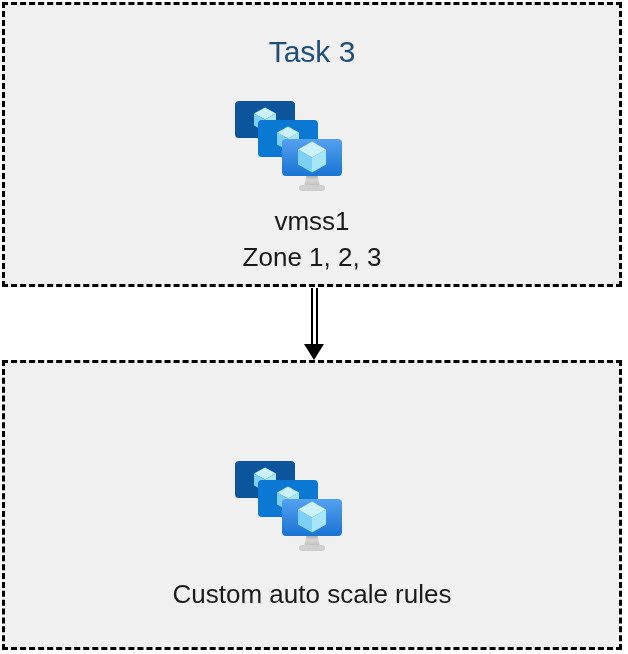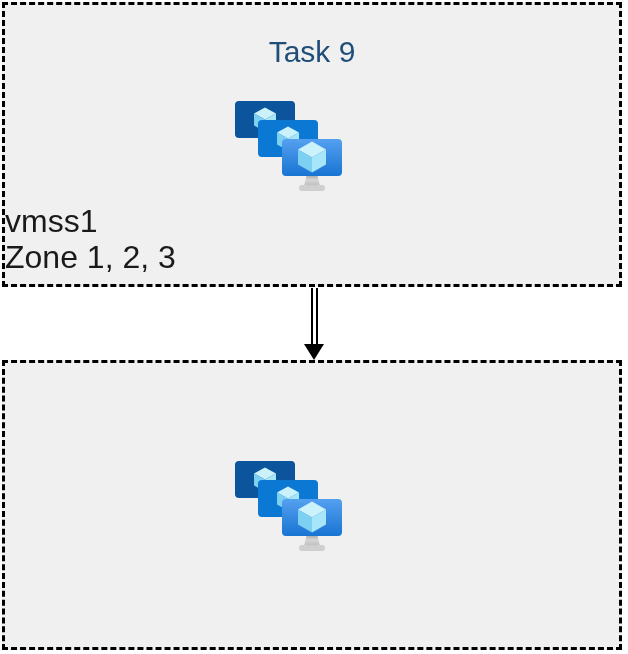--- a/index.html
+++ b/index.html
@@ -37,22 +37,23 @@
     top: 96px;
     left: 50%;
     margin-left: -77px; 
     width: 107px; height: 90px;
   }
   #task-box-2 .icon-wrap { top: 98px; }
 
   .caption {
     position: absolute;
     left: 0; width: 100%;
+    text-align: center;
     color: #1a1a1a;
-    font-size: 32px;
+    font-size: 26px;
     line-height: 36px;
   }
   #task-box-1 .caption { top: 198px; }
   #task-box-2 .caption { top: 213px; }
 
   
   .arrow-shaft {
     position: absolute;
     left: 311px;
     top: 288px;
@@ -104,36 +105,39 @@
       <polygon points="77,40.5 91,48.5 77,56.5 63,48.5" fill="#cbf1fb"></polygon>
       <polygon points="63,48.5 77,56.5 77,71.5 63,63.5" fill="#7cd0f2"></polygon>
       <polygon points="91,48.5 77,56.5 77,71.5 91,63.5" fill="#a7e6f9"></polygon>
     </g>
   </defs>
 </svg>
 
 <div>
 
   <div class="task-box" id="task-box-1">
-    <div class="box-title">Task 9</div>
+    <div class="box-title">Task 3</div>
     <div class="icon-wrap">
       <svg width="107" height="90" viewBox="0 0 107 90">
           <use href="#vmss-icon-def"></use>
         </svg>
     </div>
     <div class="caption">
       <div>vmss1</div>
       <div>Zone 1, 2, 3</div>
     </div>
   </div>
 
   <div class="arrow-shaft"></div>
   <div class="arrow-head"></div>
 
   <div class="task-box" id="task-box-2">
     <div class="icon-wrap">
       <svg width="107" height="90" viewBox="0 0 107 90">
           <use href="#vmss-icon-def"></use>
         </svg>
     </div>
+    <div class="caption">
+      <div>Custom auto scale rules</div>
+    </div>
   </div>
 
 </div>
 
 </body></html>

